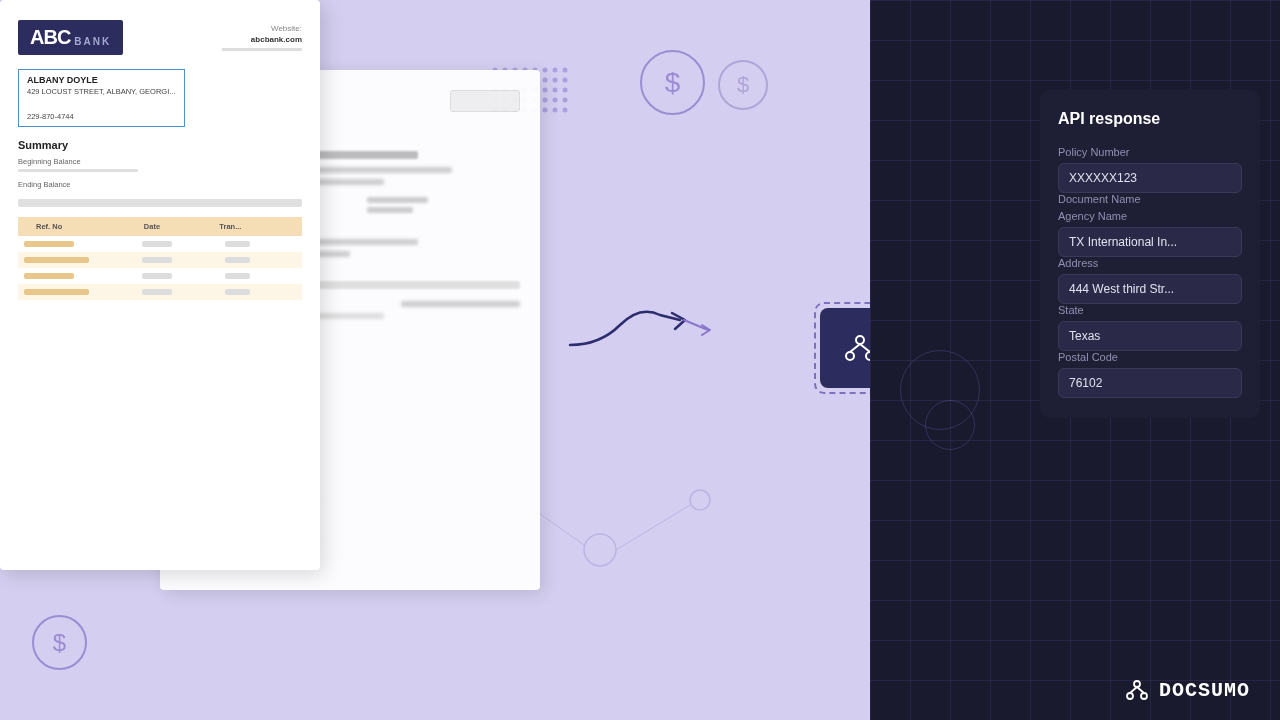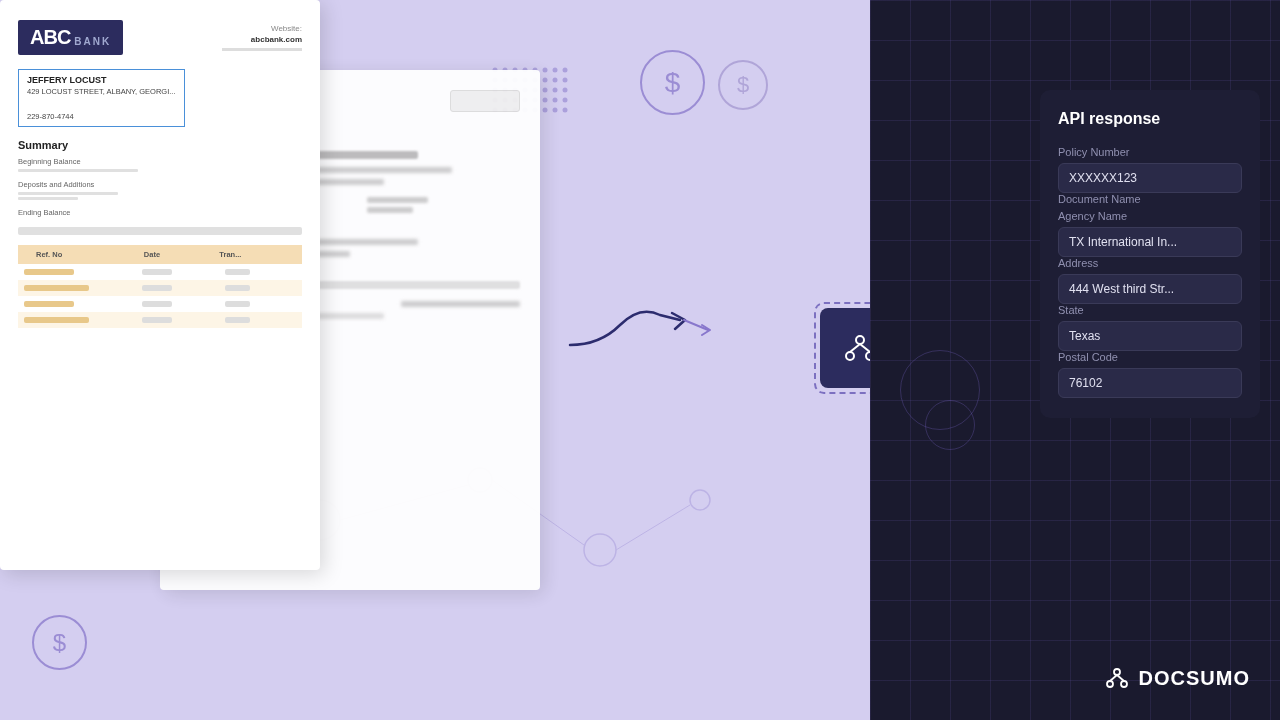--- a/index.html
+++ b/index.html
@@ -378,25 +378,26 @@
       border-radius: 6px;
       padding: 7px 10px;
       color: #e0e0f0;
       font-size: 12px;
       width: 100%;
     }
 
     
     .docsumo-logo {
       position: absolute;
-      bottom: 28px;
+      bottom: 16px;
       right: 30px;
       display: flex;
       align-items: center;
       gap: 8px;
+      font-family: Liberation Mono, monospace;
     }
     .docsumo-logo-text {
       color: white;
       font-size: 20px;
       font-weight: 700;
       letter-spacing: 1px;
     }
     .docsumo-logo-icon {
       width: 28px;
       height: 28px;
@@ -460,35 +461,30 @@
         <span class="bank-text">BANK</span>
       </div>
       <div class="website-info">
         <div class="label">Website:</div>
         <div class="value">abcbank.com</div>
         <div class="website-url-bar"></div>
       </div>
     </div>
 
     <div class="customer-info">
-      <div class="customer-name">JEFFERY LOCUST</div>
+      <div class="customer-name">ALBANY DOYLE</div>
       <div class="customer-address">429 LOCUST STREET, ALBANY, GEORGI...</div>
       <div class="customer-phone">229-870-4744</div>
     </div>
 
     <div class="summary-section">
       <div class="summary-title">Summary</div>
       <div class="summary-row">
         <span>Beginning Balance</span>
         <div class="summary-bar"></div>
-      </div>
-      <div class="summary-row">
-        <span>Deposits and Additions</span>
-        <div class="summary-bar" style="width:100px"></div>
-        <div class="summary-bar" style="width:60px; margin-top:2px"></div>
       </div>
       <div class="summary-row">
         <span>Ending Balance</span>
       </div>
     </div>
 
     
     <div style="height:8px; background:#e0e0e0; border-radius:2px; margin-bottom:10px;"></div>
 
     <div class="table-section">

